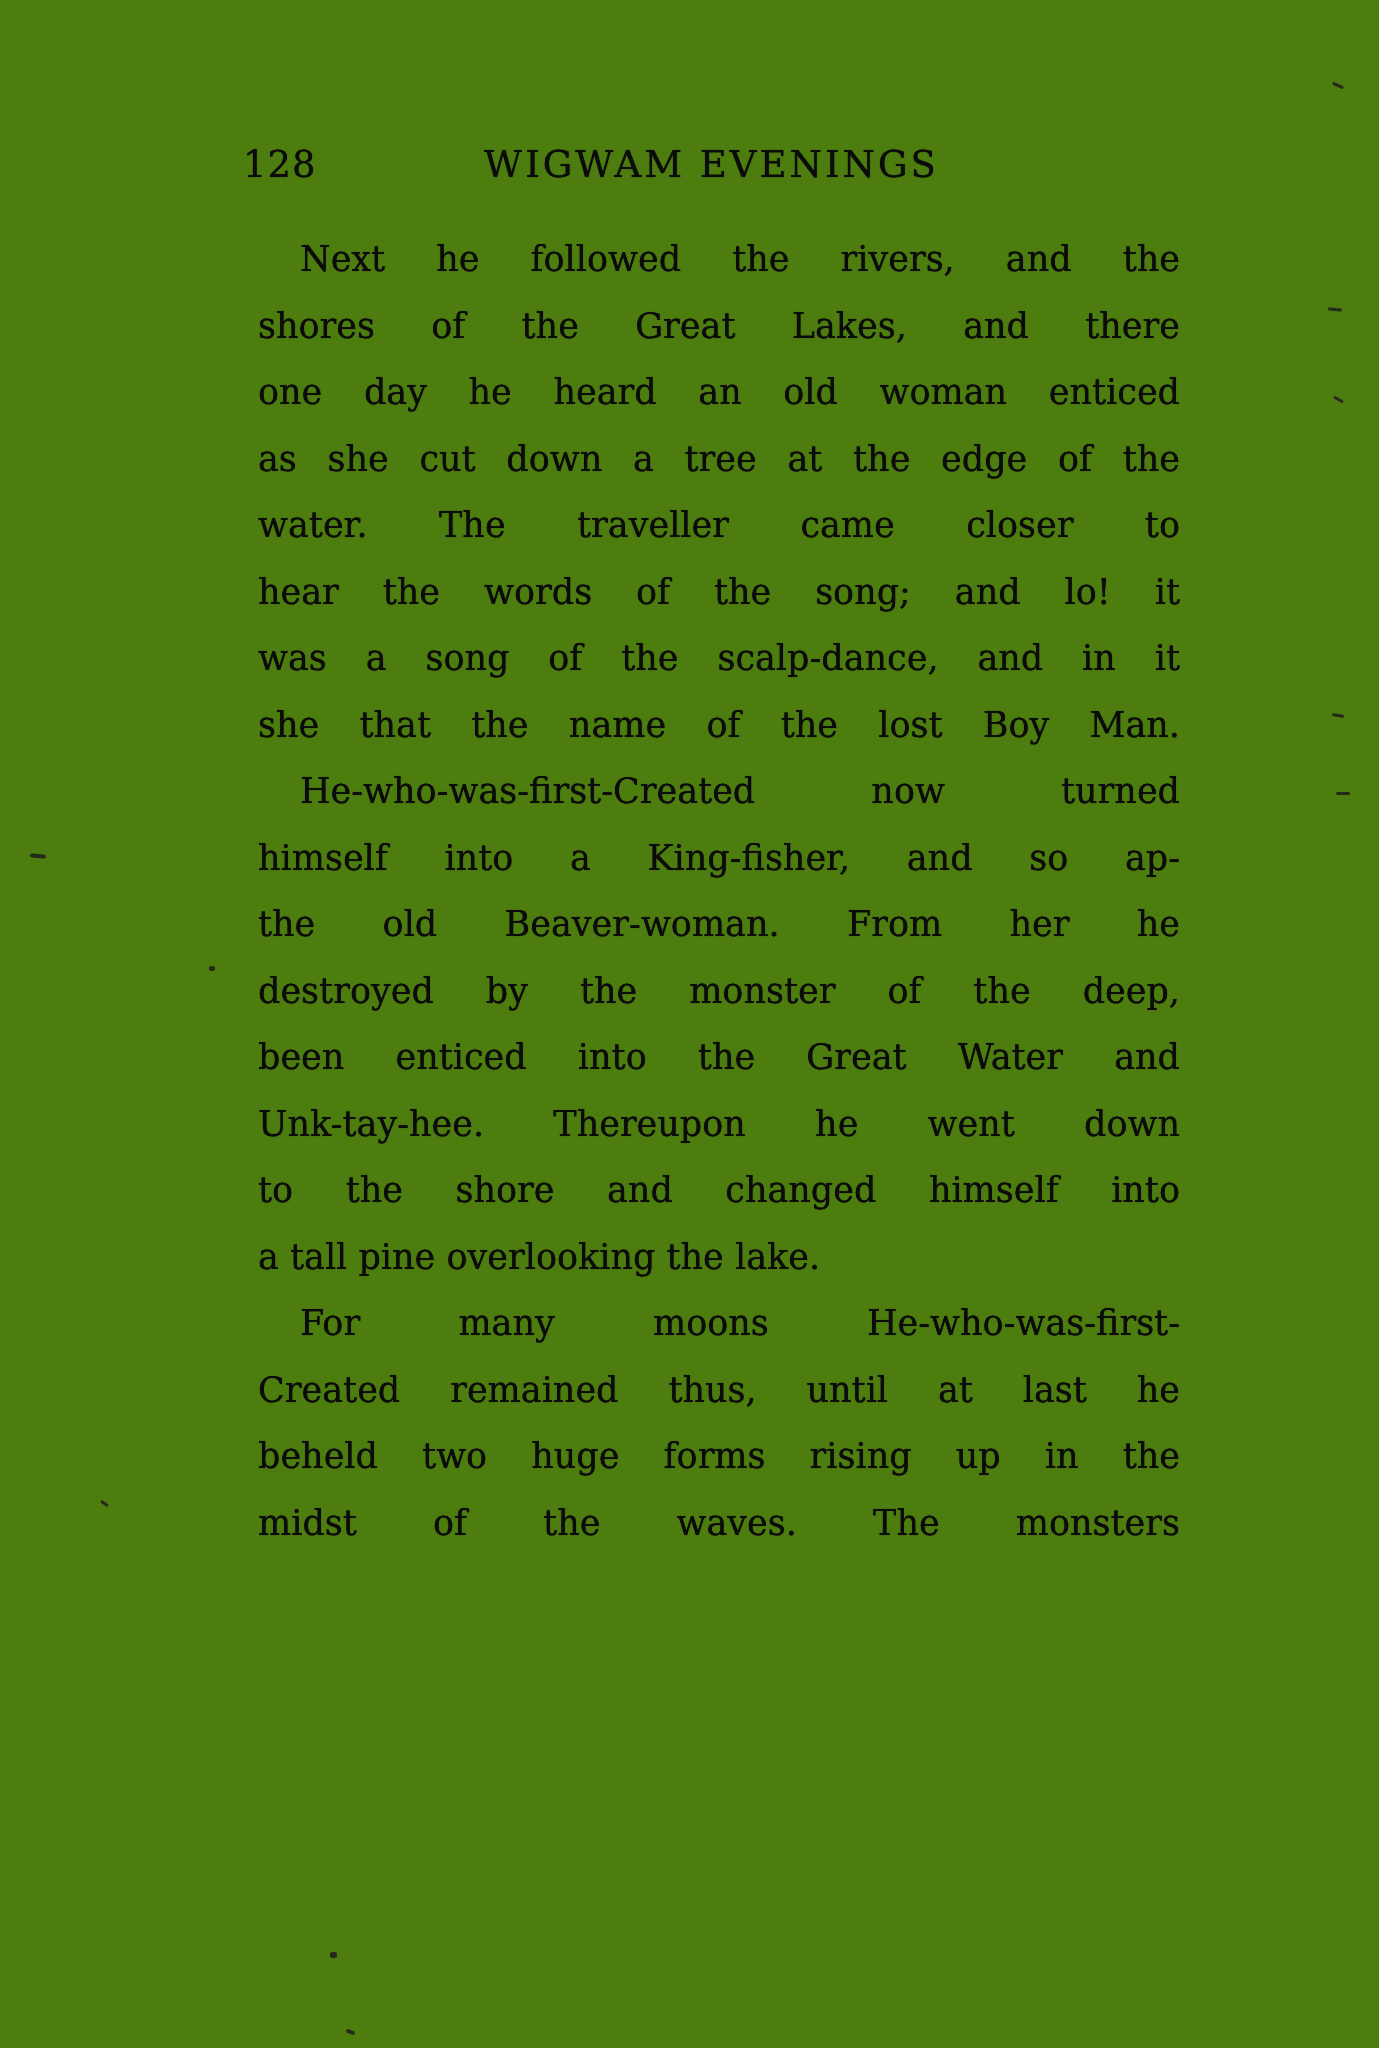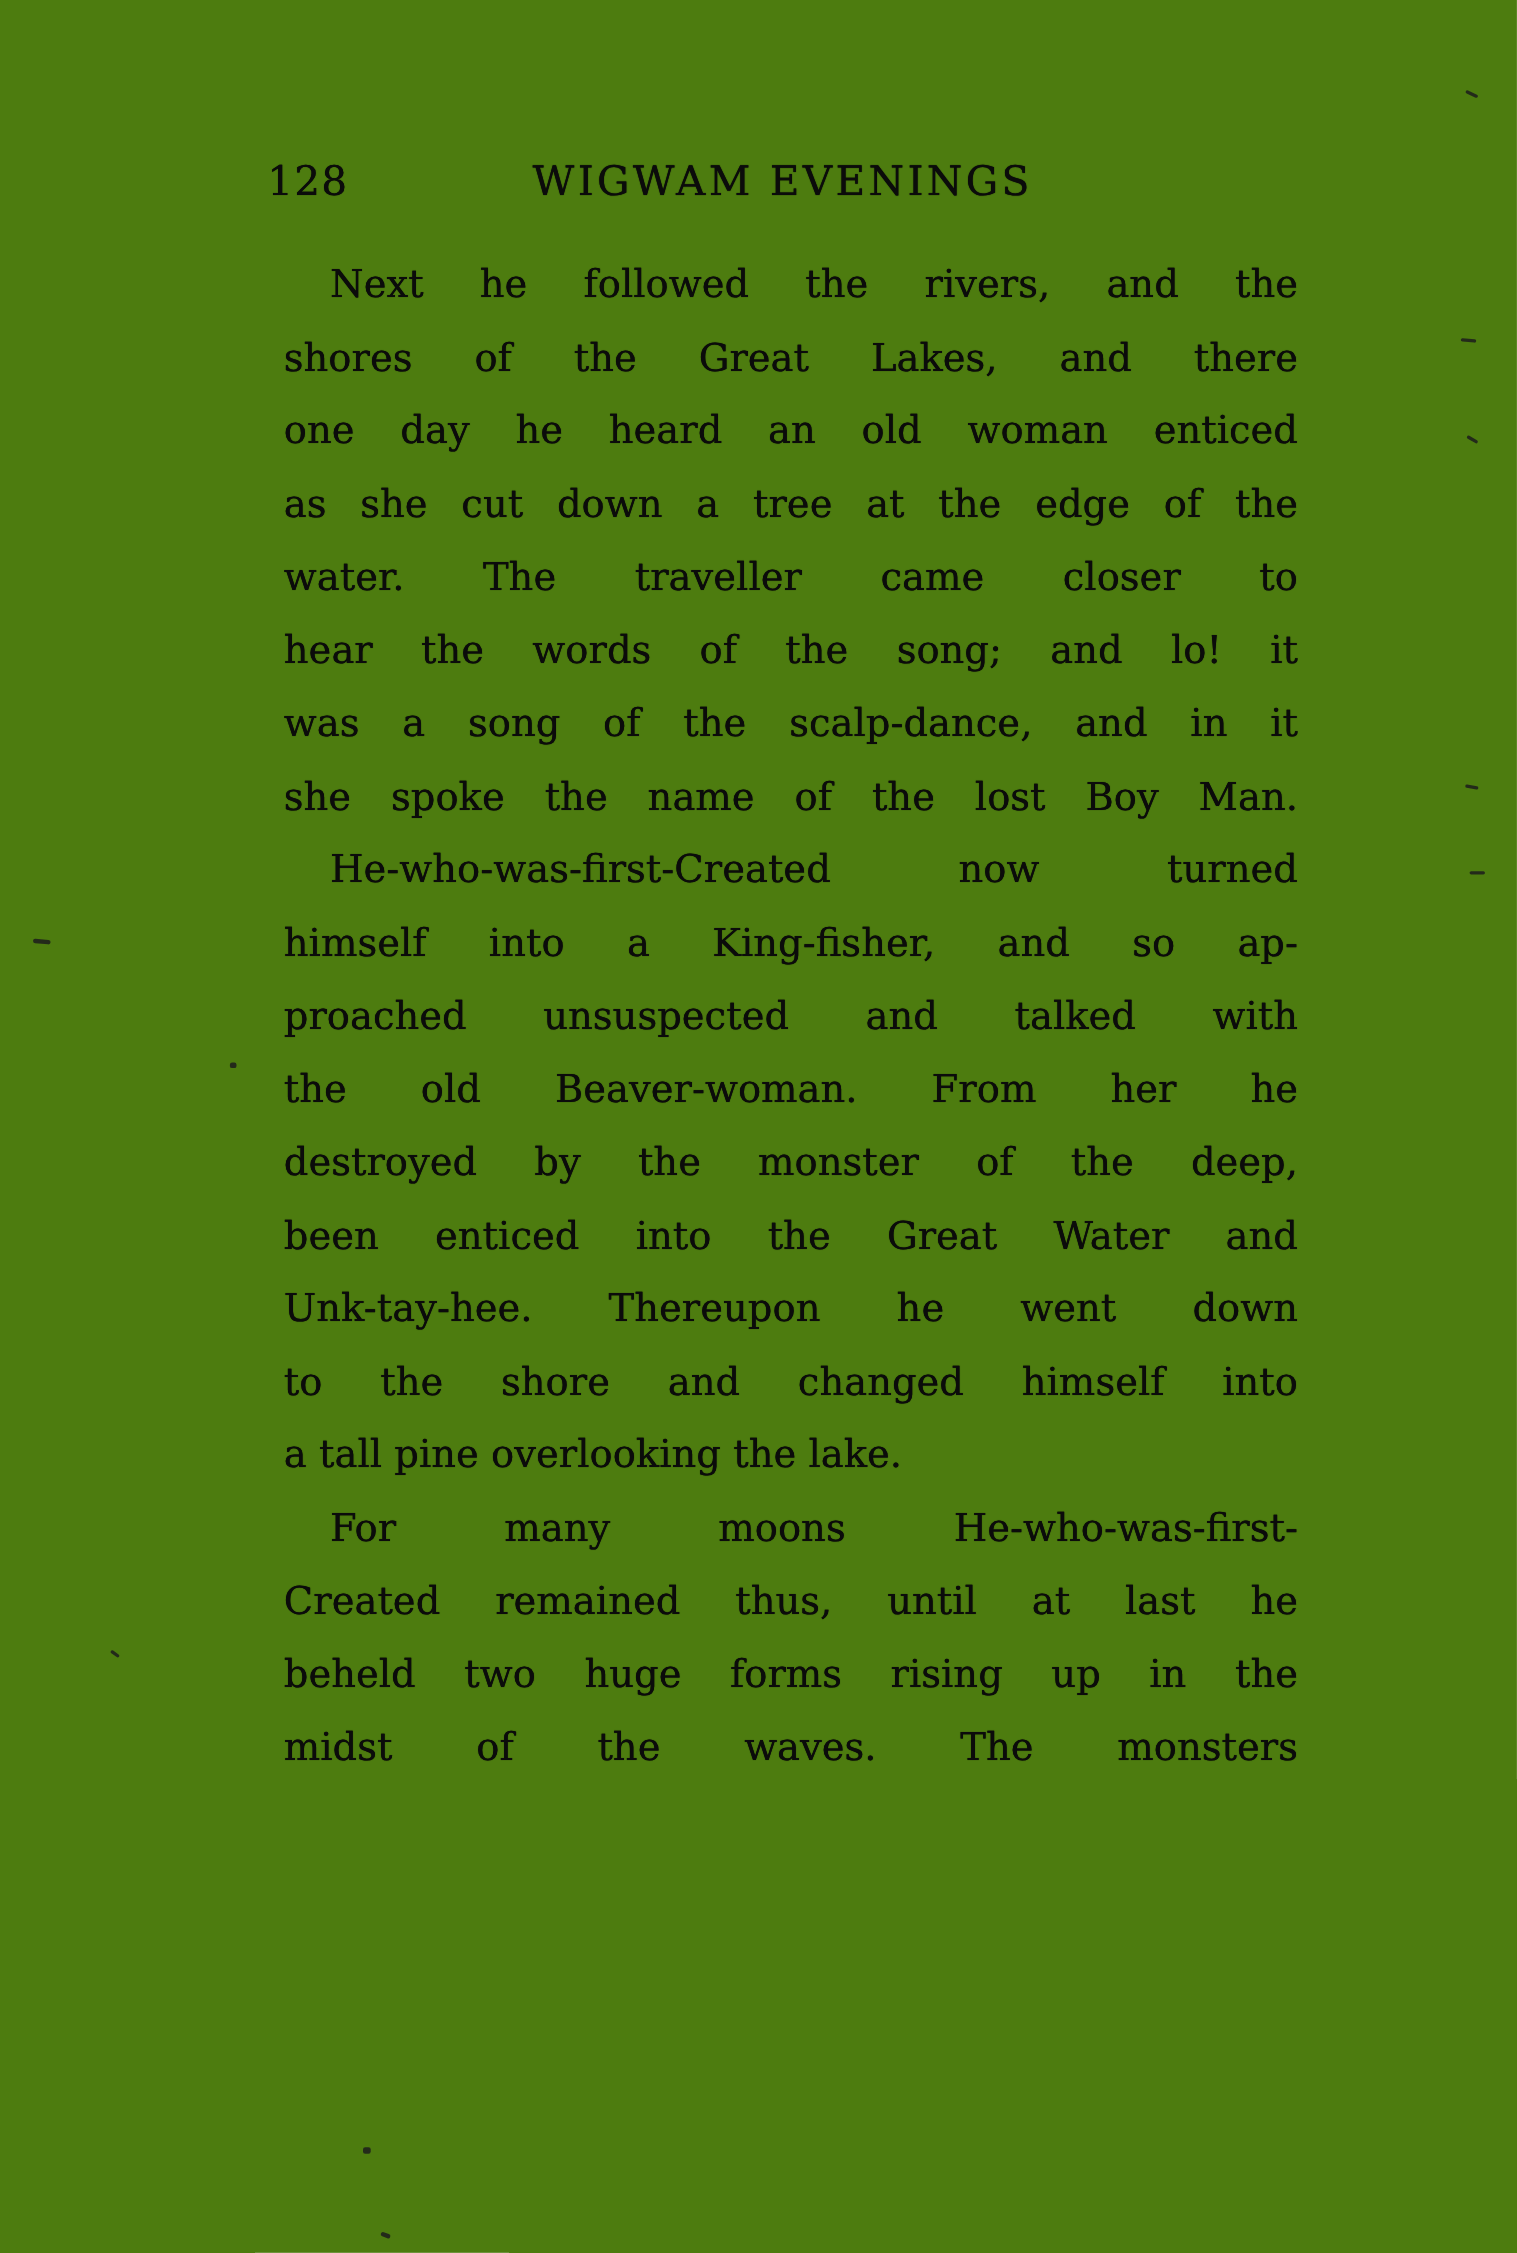--- a/index.html
+++ b/index.html
@@ -81,24 +81,23 @@
   </div>
 
   <div class="textblock" id="textblock">
       <div class="line indent">Next he followed the rivers, and the</div>
       <div class="line">shores of the Great Lakes, and there</div>
       <div class="line">one day he heard an old woman enticed</div>
       <div class="line">as she cut down a tree at the edge of the</div>
       <div class="line">water. The traveller came closer to</div>
       <div class="line">hear the words of the song; and lo! it</div>
       <div class="line">was a song of the scalp-dance, and in it</div>
-      <div class="line">she spoke the name of the lost Boy Man.</div>
+      <div class="line">she that the name of the lost Boy Man.</div>
       <div class="line indent">He-who-was-first-Created now turned</div>
       <div class="line">himself into a King-fisher, and so ap-</div>
-      <div class="line">proached unsuspected and talked with</div>
       <div class="line">the old Beaver-woman. From her he</div>
       <div class="line">destroyed by the monster of the deep,</div>
       <div class="line">been enticed into the Great Water and</div>
       <div class="line">Unk-tay-hee. Thereupon he went down</div>
       <div class="line">to the shore and changed himself into</div>
       <div class="line nojustify">a tall pine overlooking the lake.</div>
       <div class="line indent">For many moons He-who-was-first-</div>
       <div class="line">Created remained thus, until at last he</div>
       <div class="line">beheld two huge forms rising up in the</div>
       <div class="line">midst of the waves. The monsters</div>

